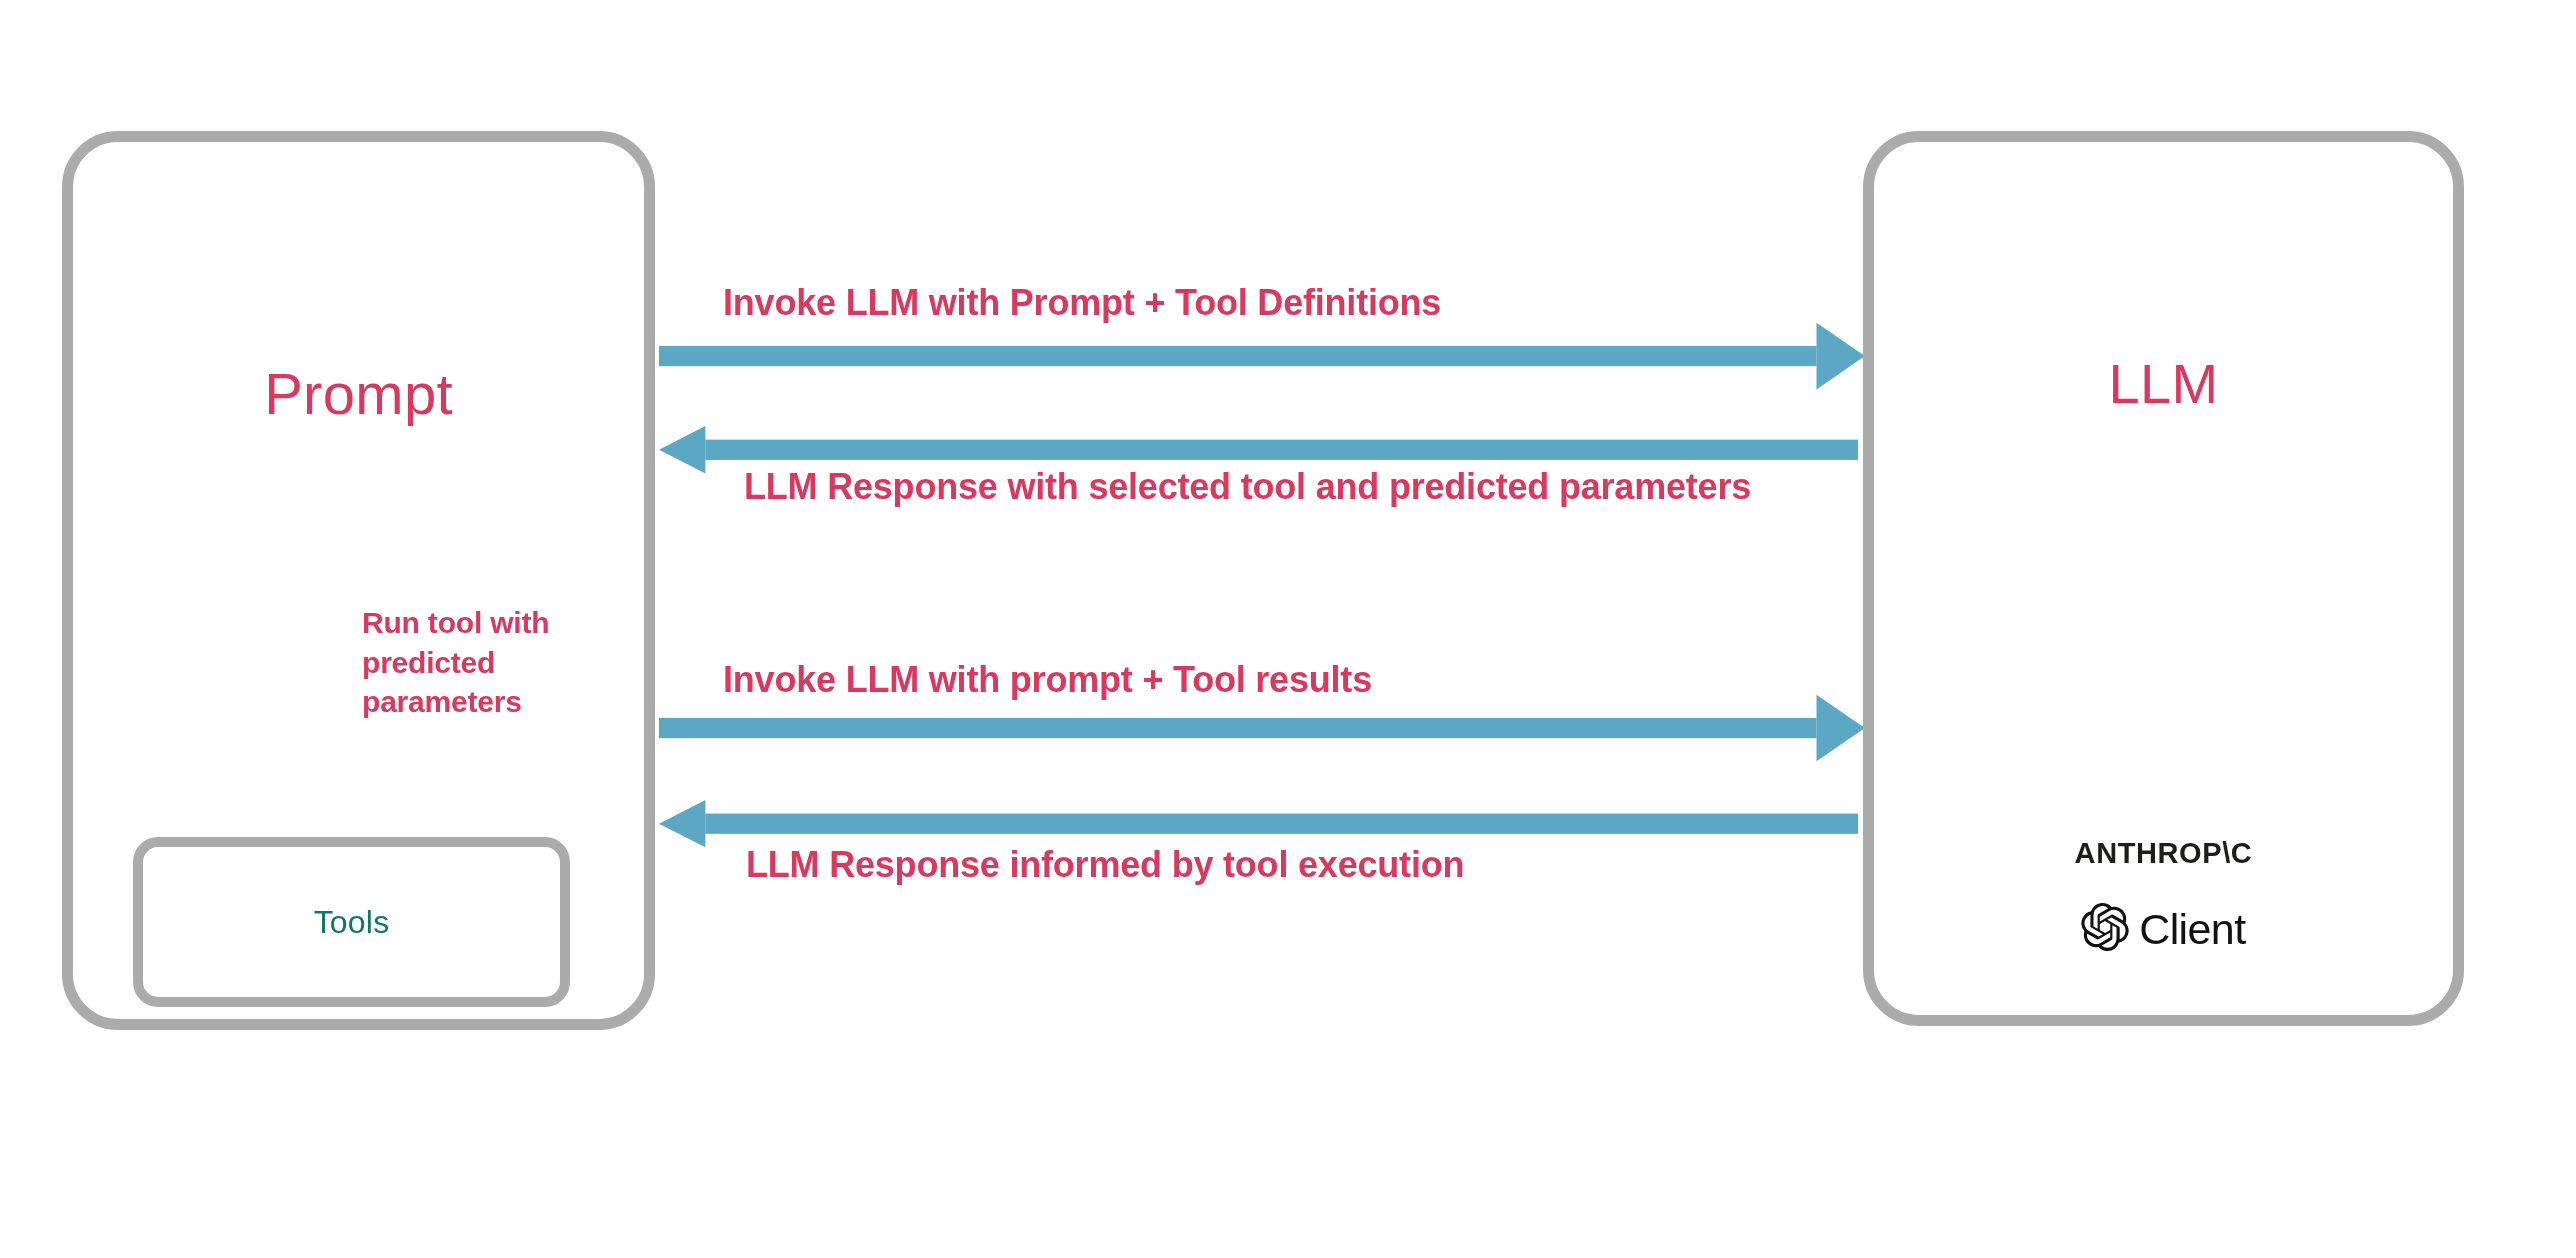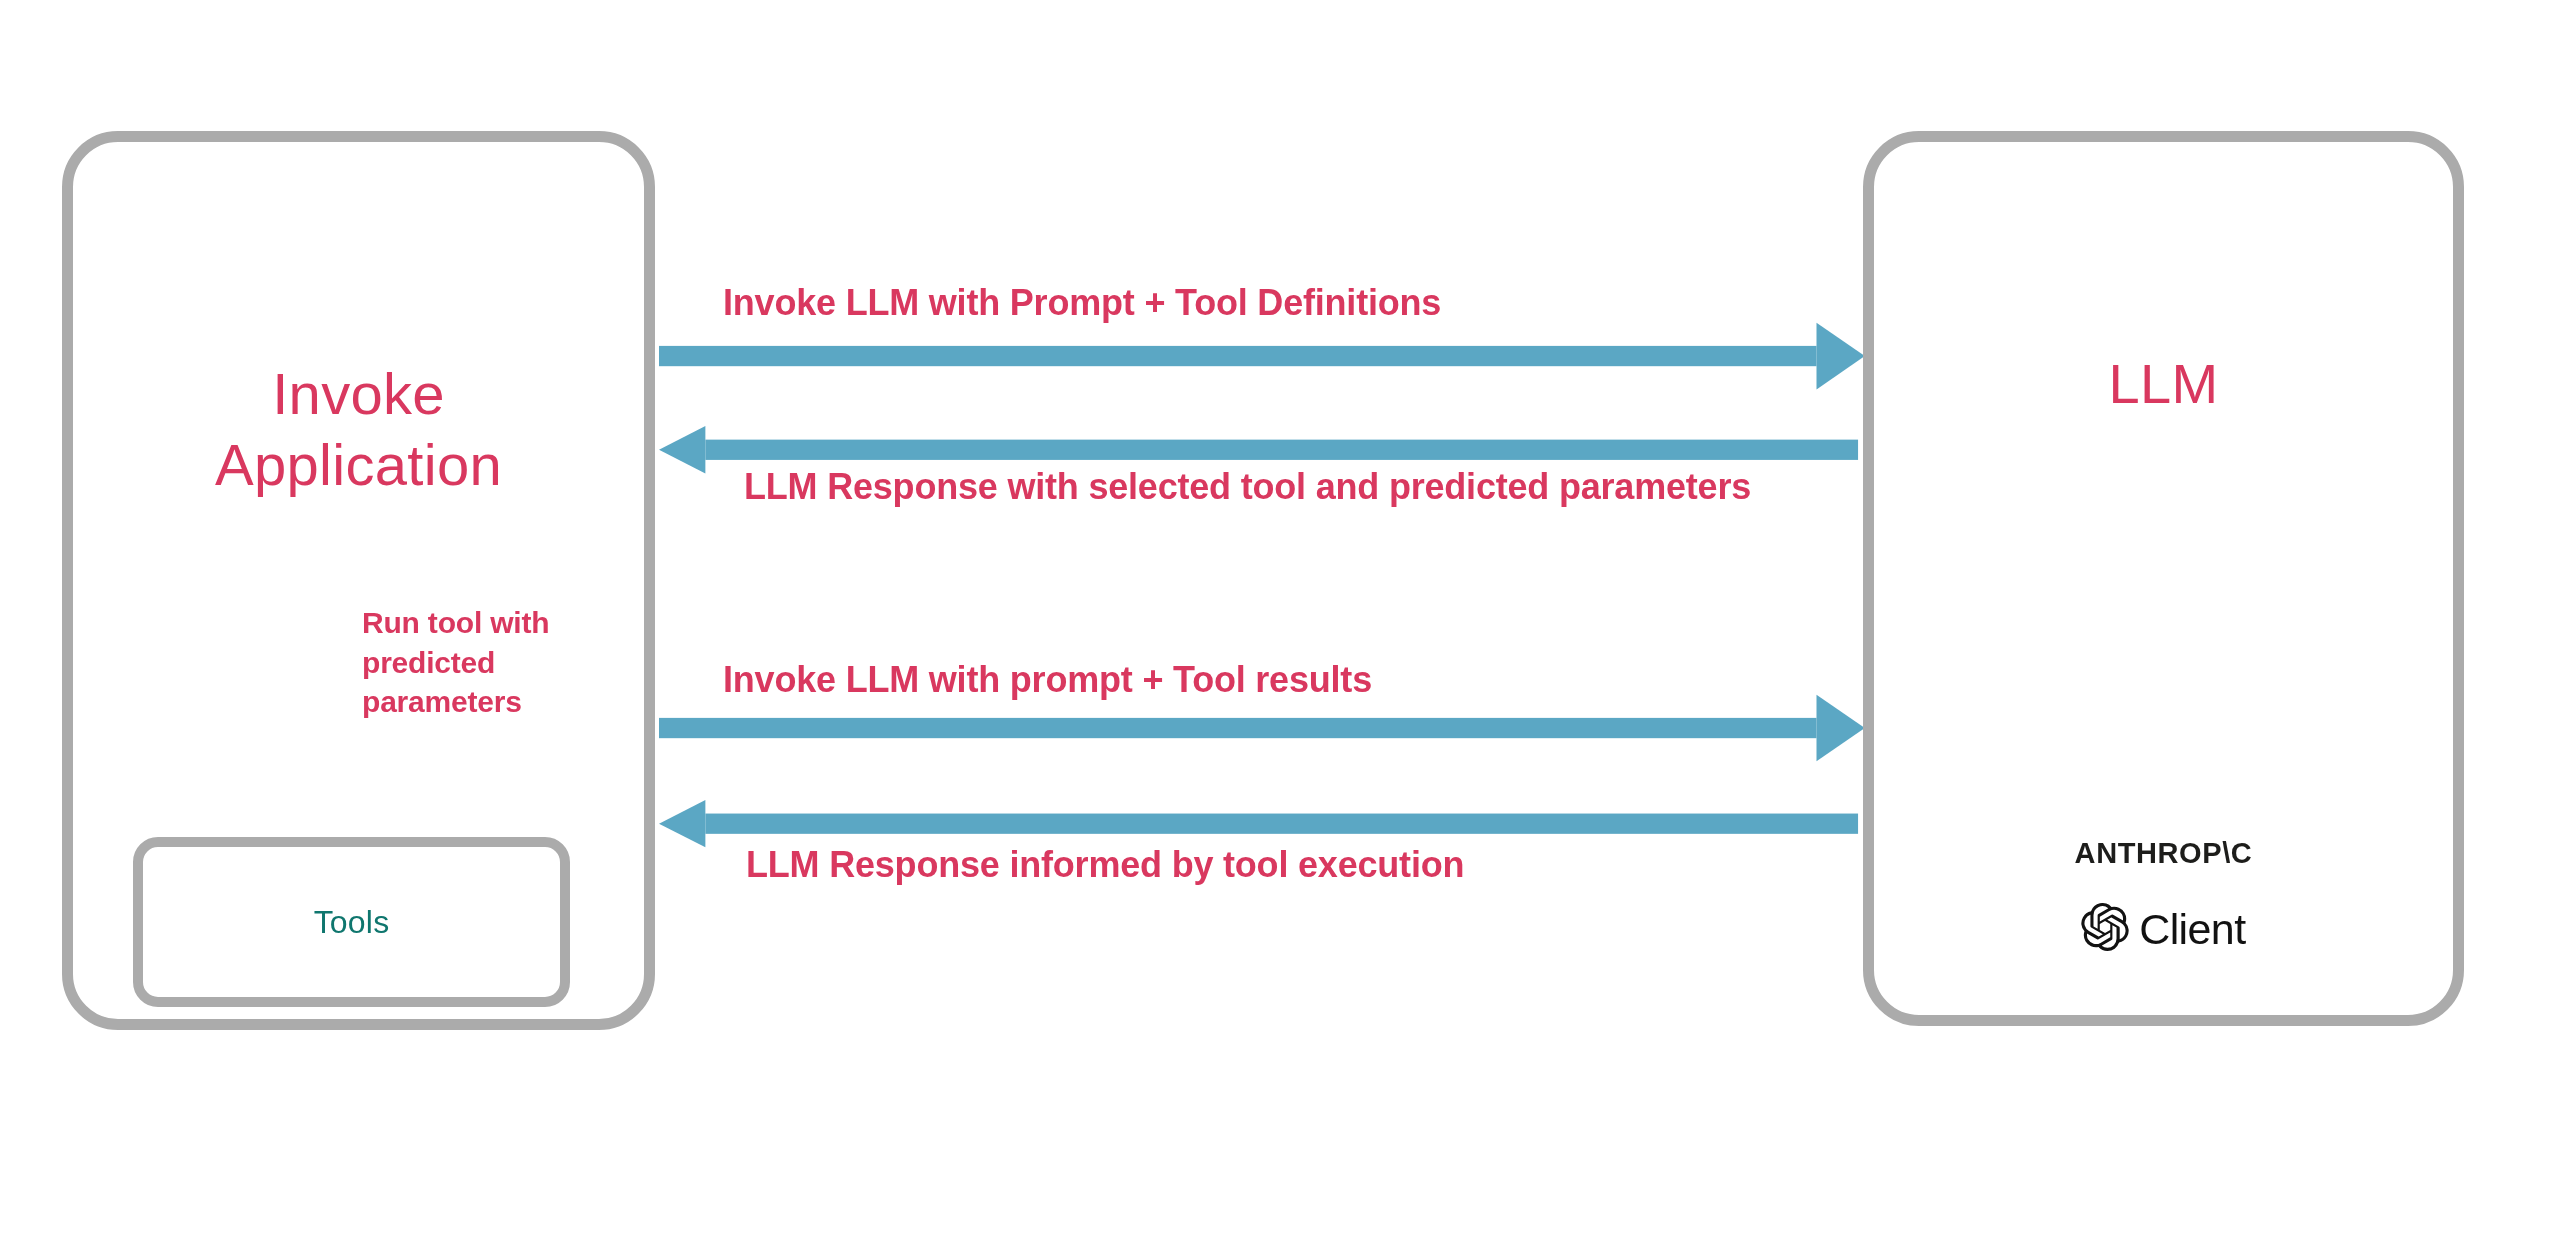--- a/index.html
+++ b/index.html
@@ -167,22 +167,21 @@
 
     <g>
       <rect x="730" y="842" width="1193" height="21" fill="#5ba7c4"></rect>
       <polygon points="730,828 730,877 682,852.5" fill="#5ba7c4"></polygon>
     </g>
   </svg>
 
   <div id="client-box" class="node-box"></div>
 
   <div id="client-title" class="node-title">
-    <div>Invoke</div>
-    <div>Application</div>
+    <div>Prompt</div>
   </div>
 
   <div id="tools-box">
     <span class="tools-label">Tools</span>
   </div>
 
   <div id="label-run-tool">Run tool with predicted parameters</div>
 
   <div id="provider-box" class="node-box"></div>
 

